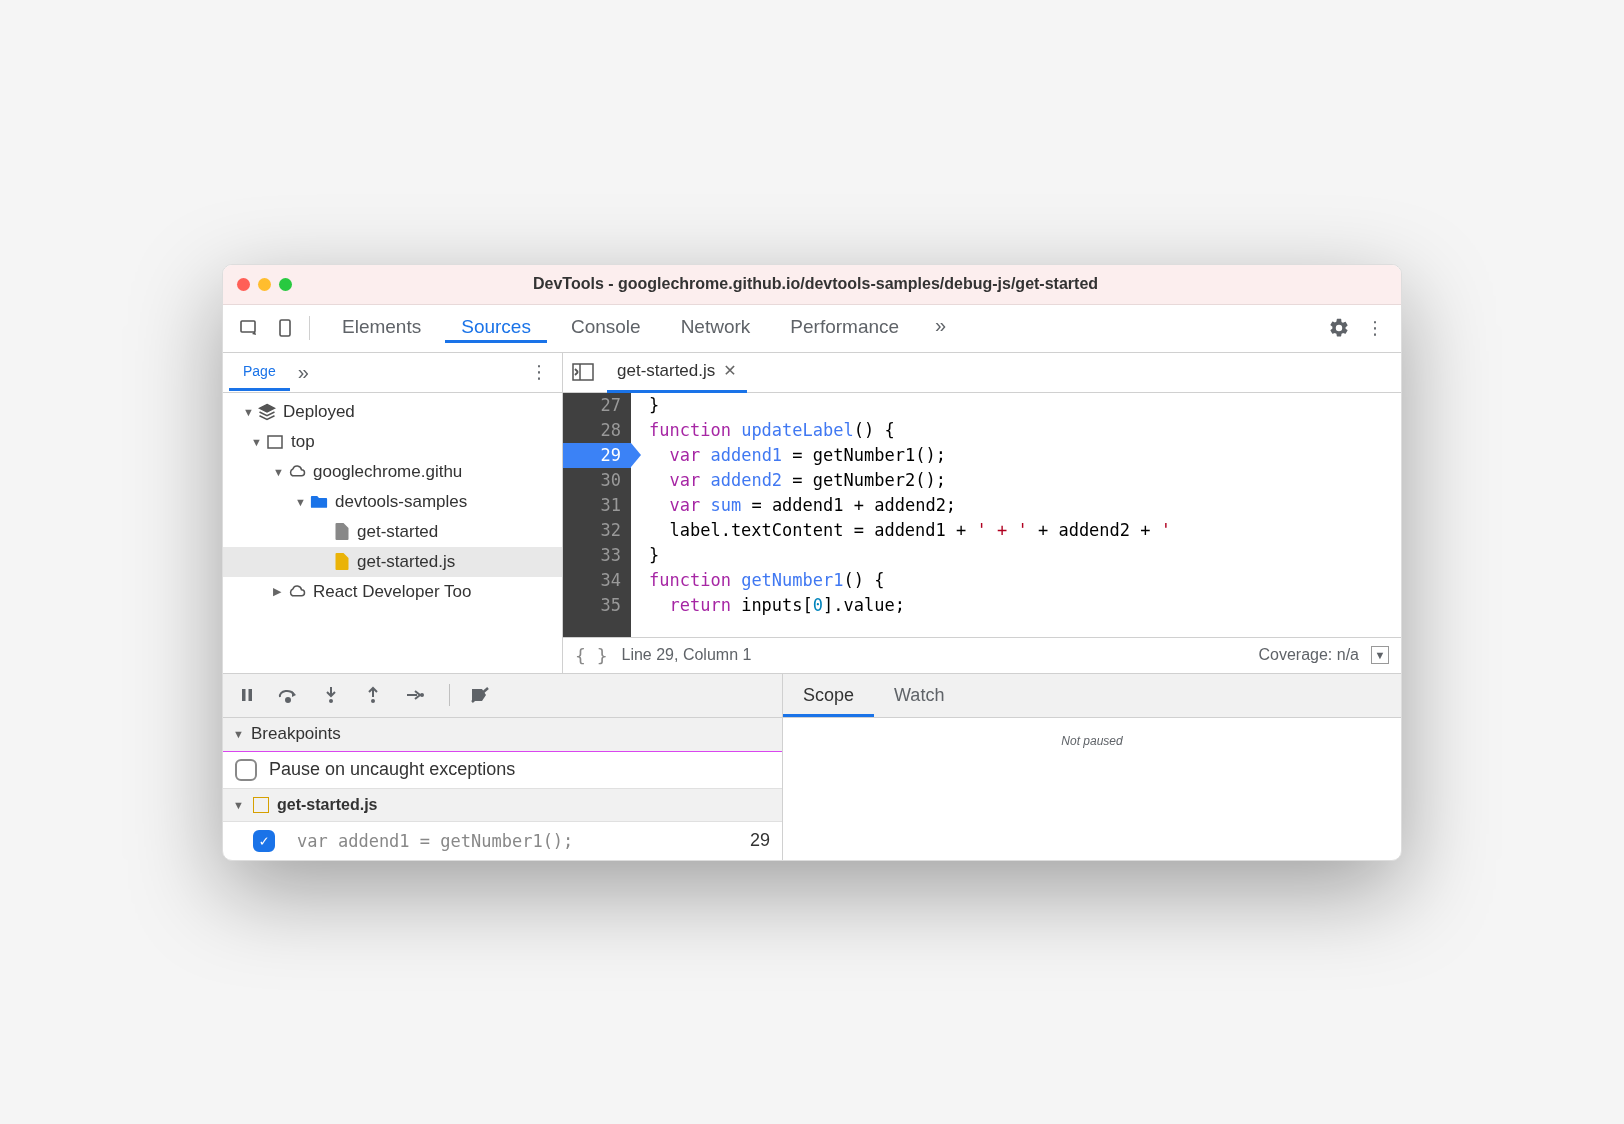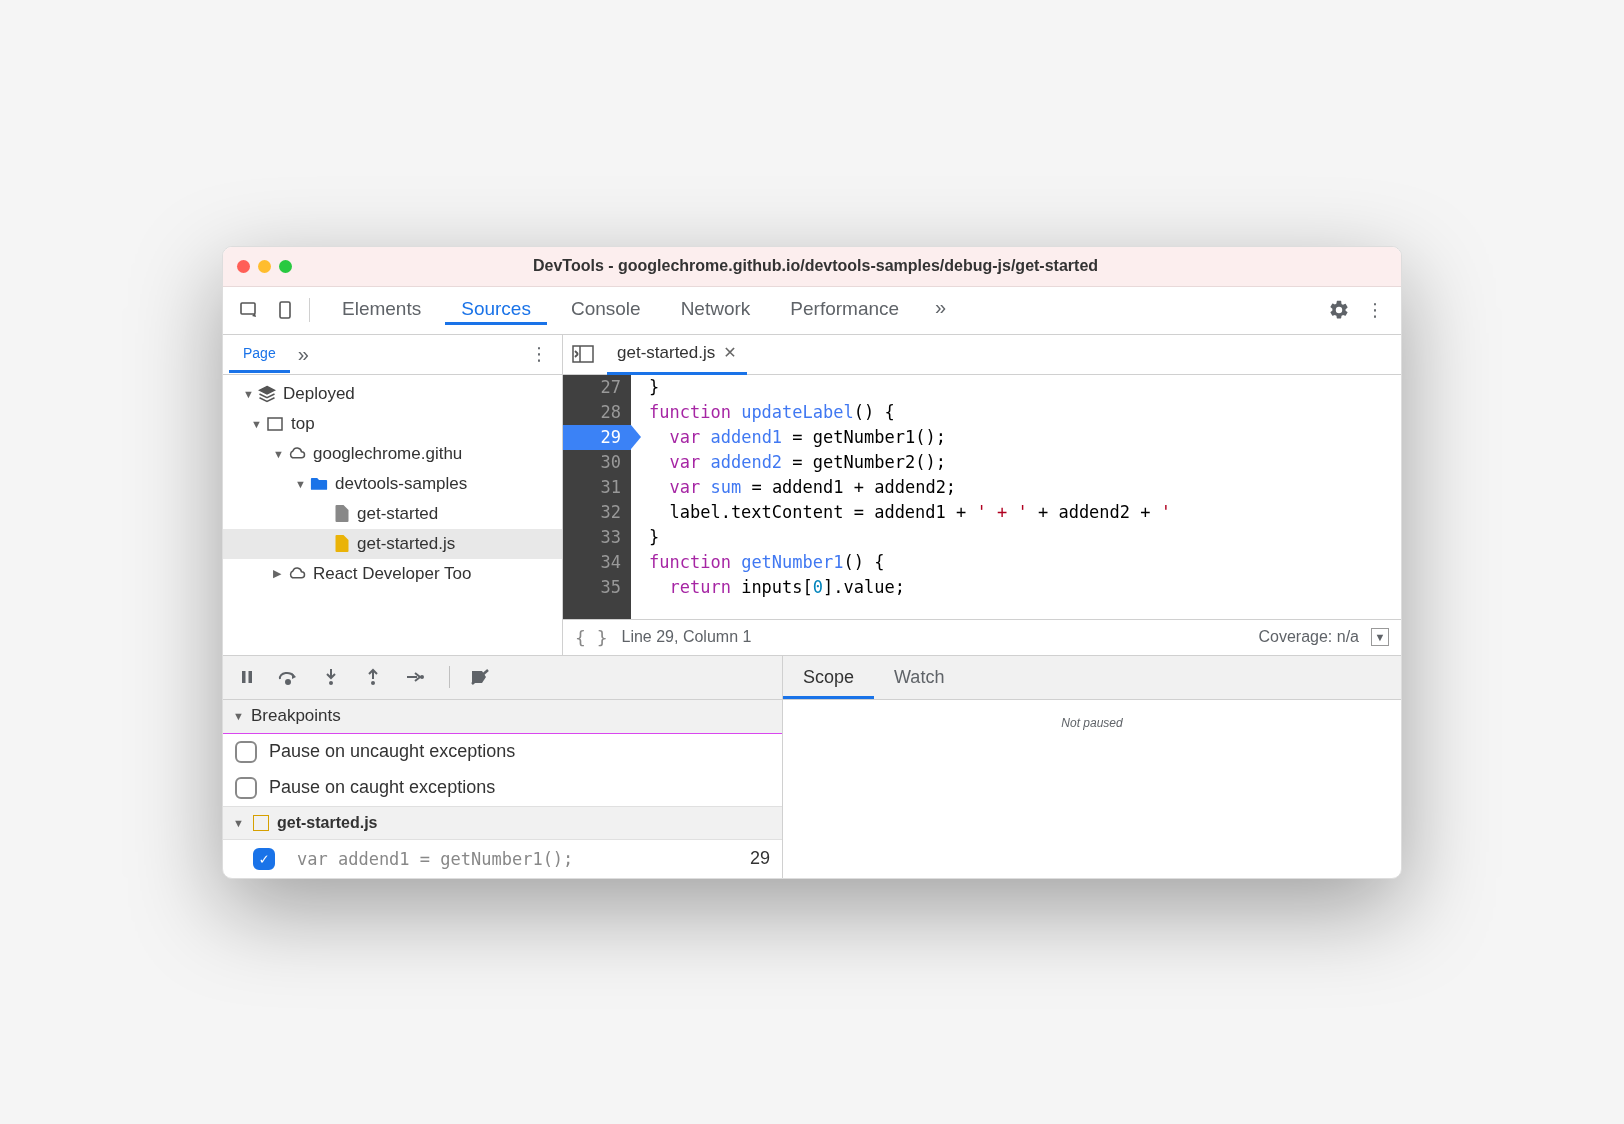--- a/index.html
+++ b/index.html
@@ -385,24 +385,20 @@
             </div>
         </div>
         <div class="section-hdr">
           <span class="arrow down"></span>
           <span>Breakpoints</span>
         </div>
         <div class="chk-row">
           <div class="chk"></div>
           <span>Pause on uncaught exceptions</span>
         </div>
-        <div class="chk-row">
-          <div class="chk"></div>
-          <span>Pause on caught exceptions</span>
-        </div>
         <div class="bp-file">
           <span class="arrow down"></span>
           <span class="bp-file-icon"></span>
           <span>get-started.js</span>
         </div>
         <div class="bp-line">
           <div class="chk checked">✓</div>
           <span style="margin-left:10px">var addend1 = getNumber1();</span>
           <span class="ln">29</span>
         </div>

